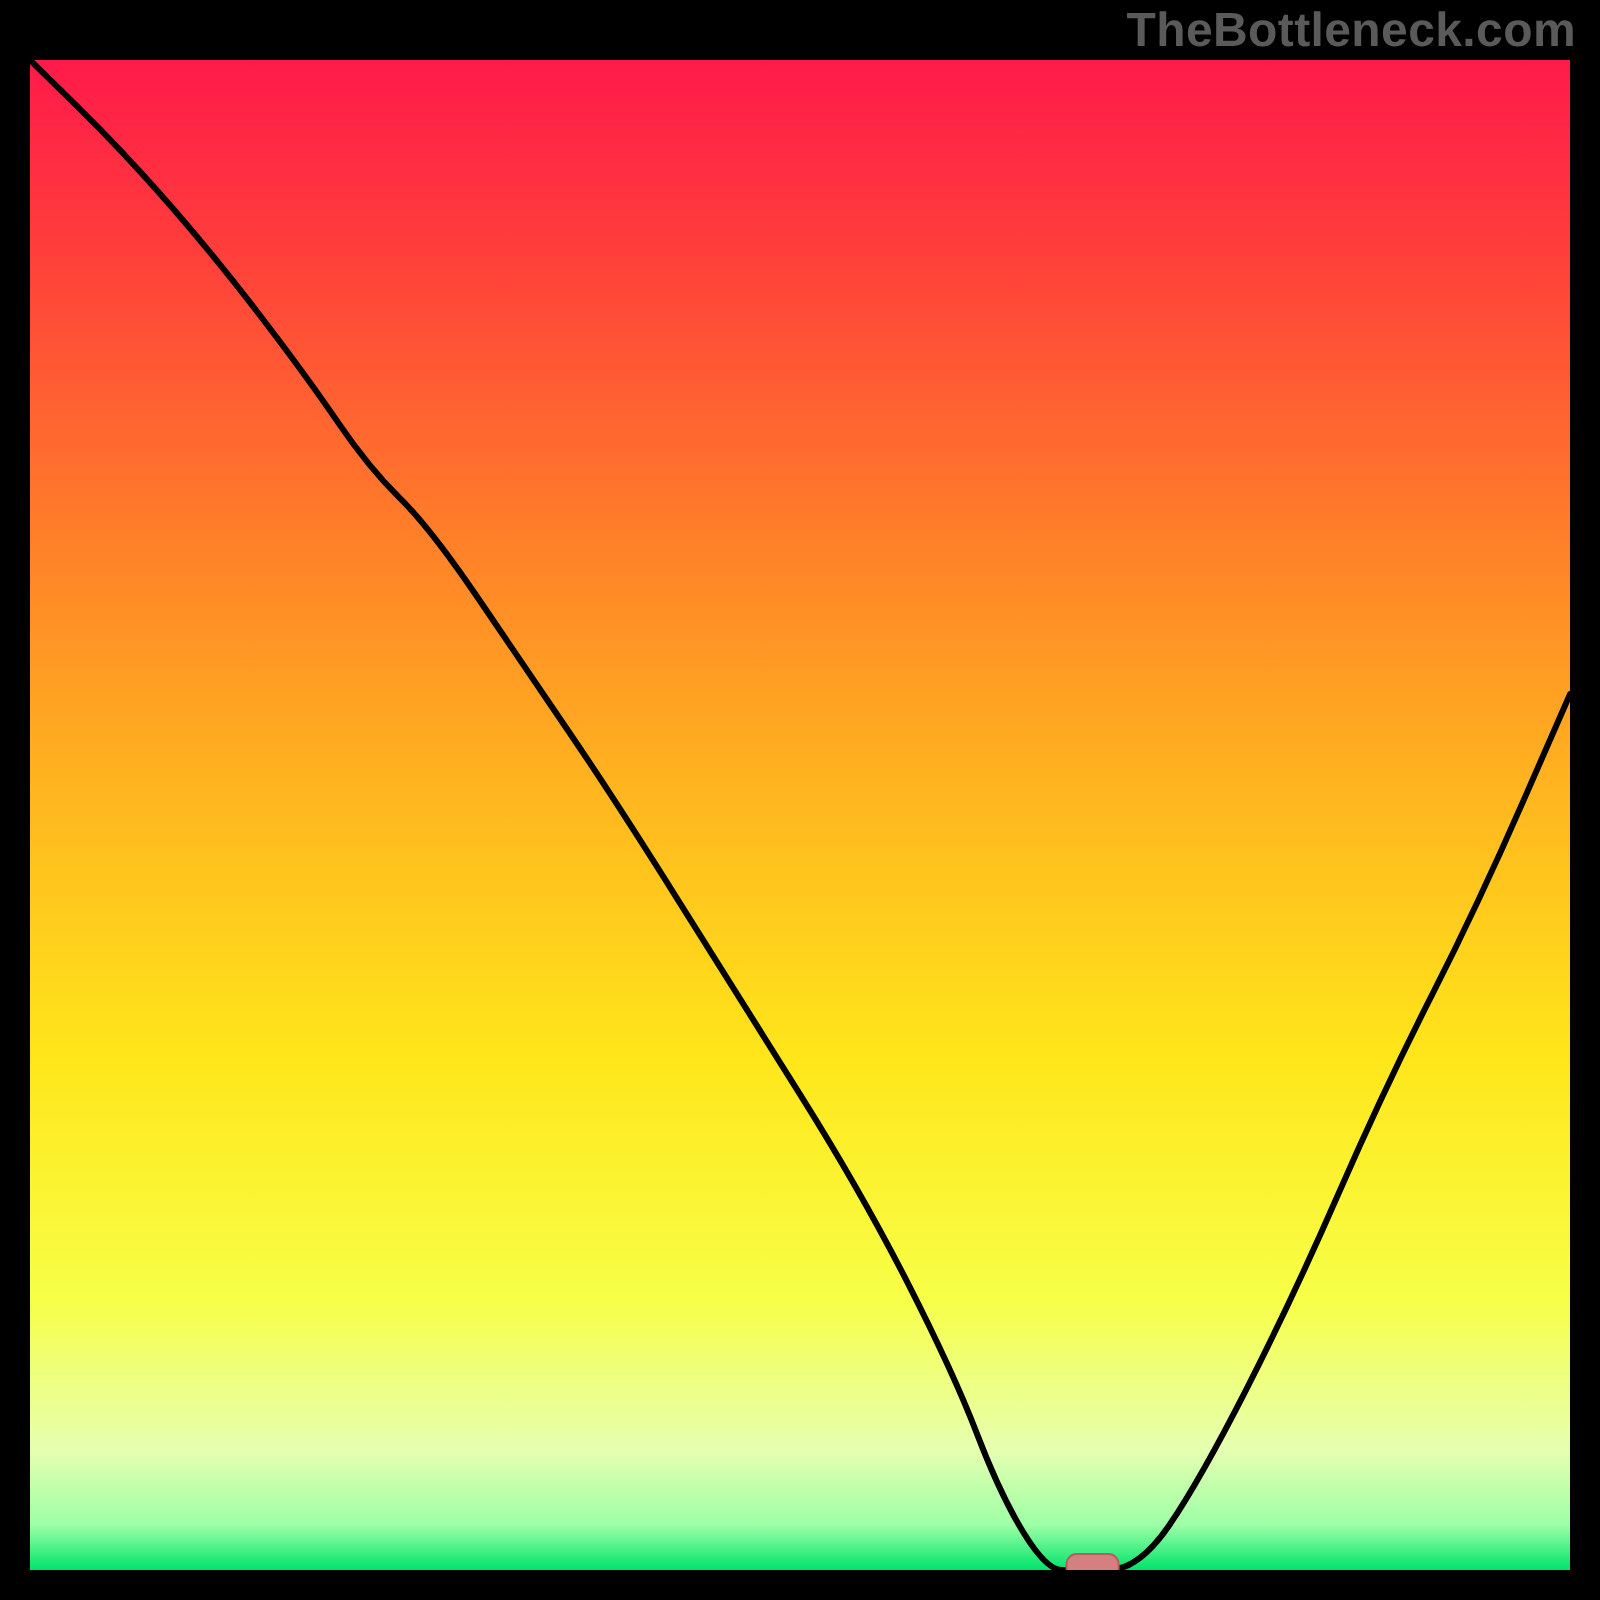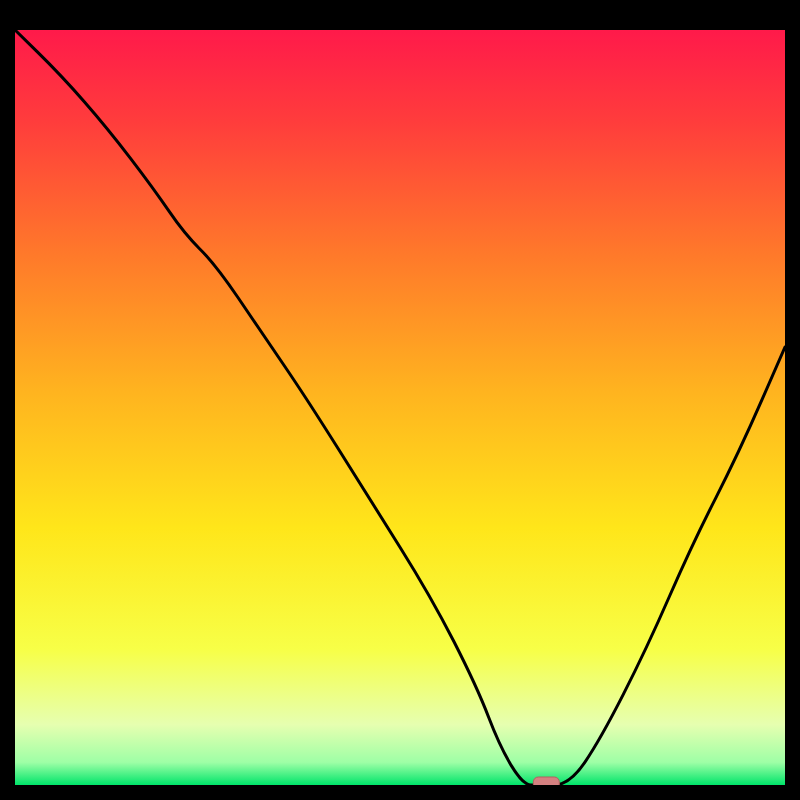--- a/index.html
+++ b/index.html
@@ -24,20 +24,21 @@
   .plot {
     position: absolute;
     display: block;
   }
 </style>
 </head>
 <body>
 
 <div class="frame">
 
+  <div class="watermark">TheBottleneck.com</div>
 
   <svg class="plot" xmlns="http://www.w3.org/2000/svg" width="770" height="755" viewBox="0 0 770 755" style="left: 15px; top: 30px;">
     <defs>
       <linearGradient id="bg-grad" x1="0" y1="0" x2="0" y2="1">
           <stop offset="0%" stop-color="#ff1a4a"></stop>
           <stop offset="12%" stop-color="#ff3c3c"></stop>
           <stop offset="30%" stop-color="#ff7a2a"></stop>
           <stop offset="48%" stop-color="#ffb41f"></stop>
           <stop offset="66%" stop-color="#ffe61a"></stop>
           <stop offset="82%" stop-color="#f7ff47"></stop>

